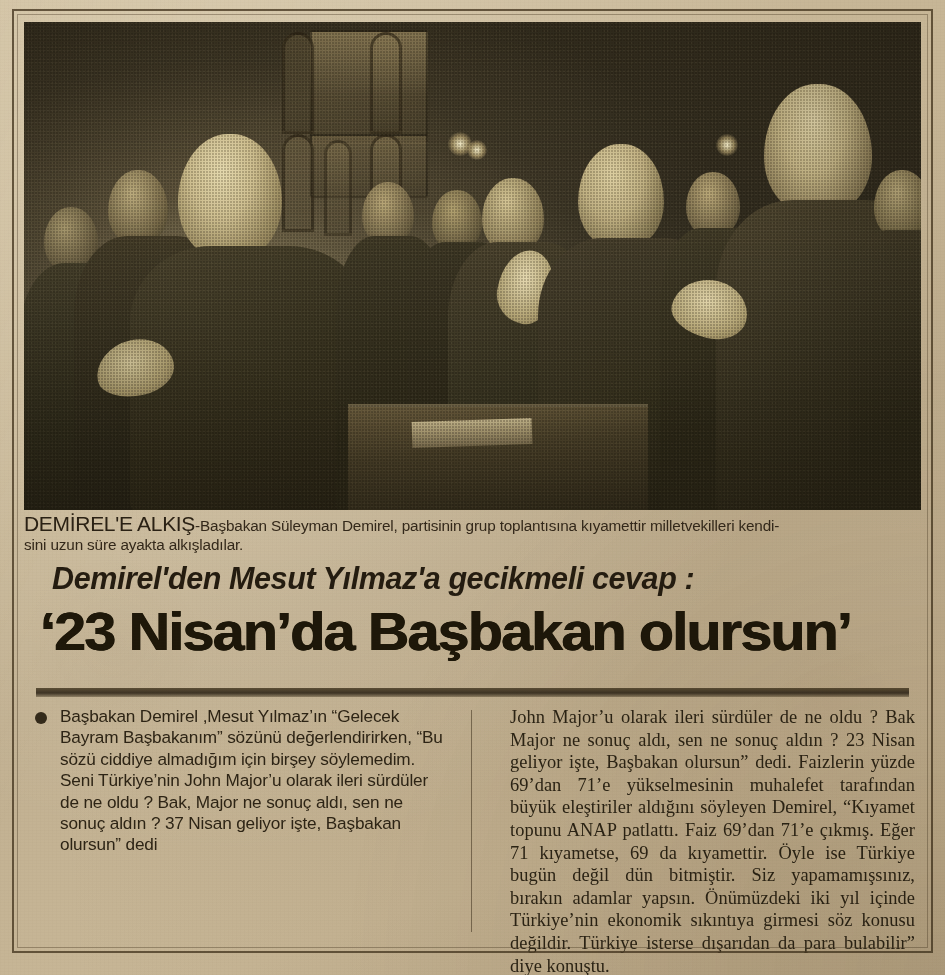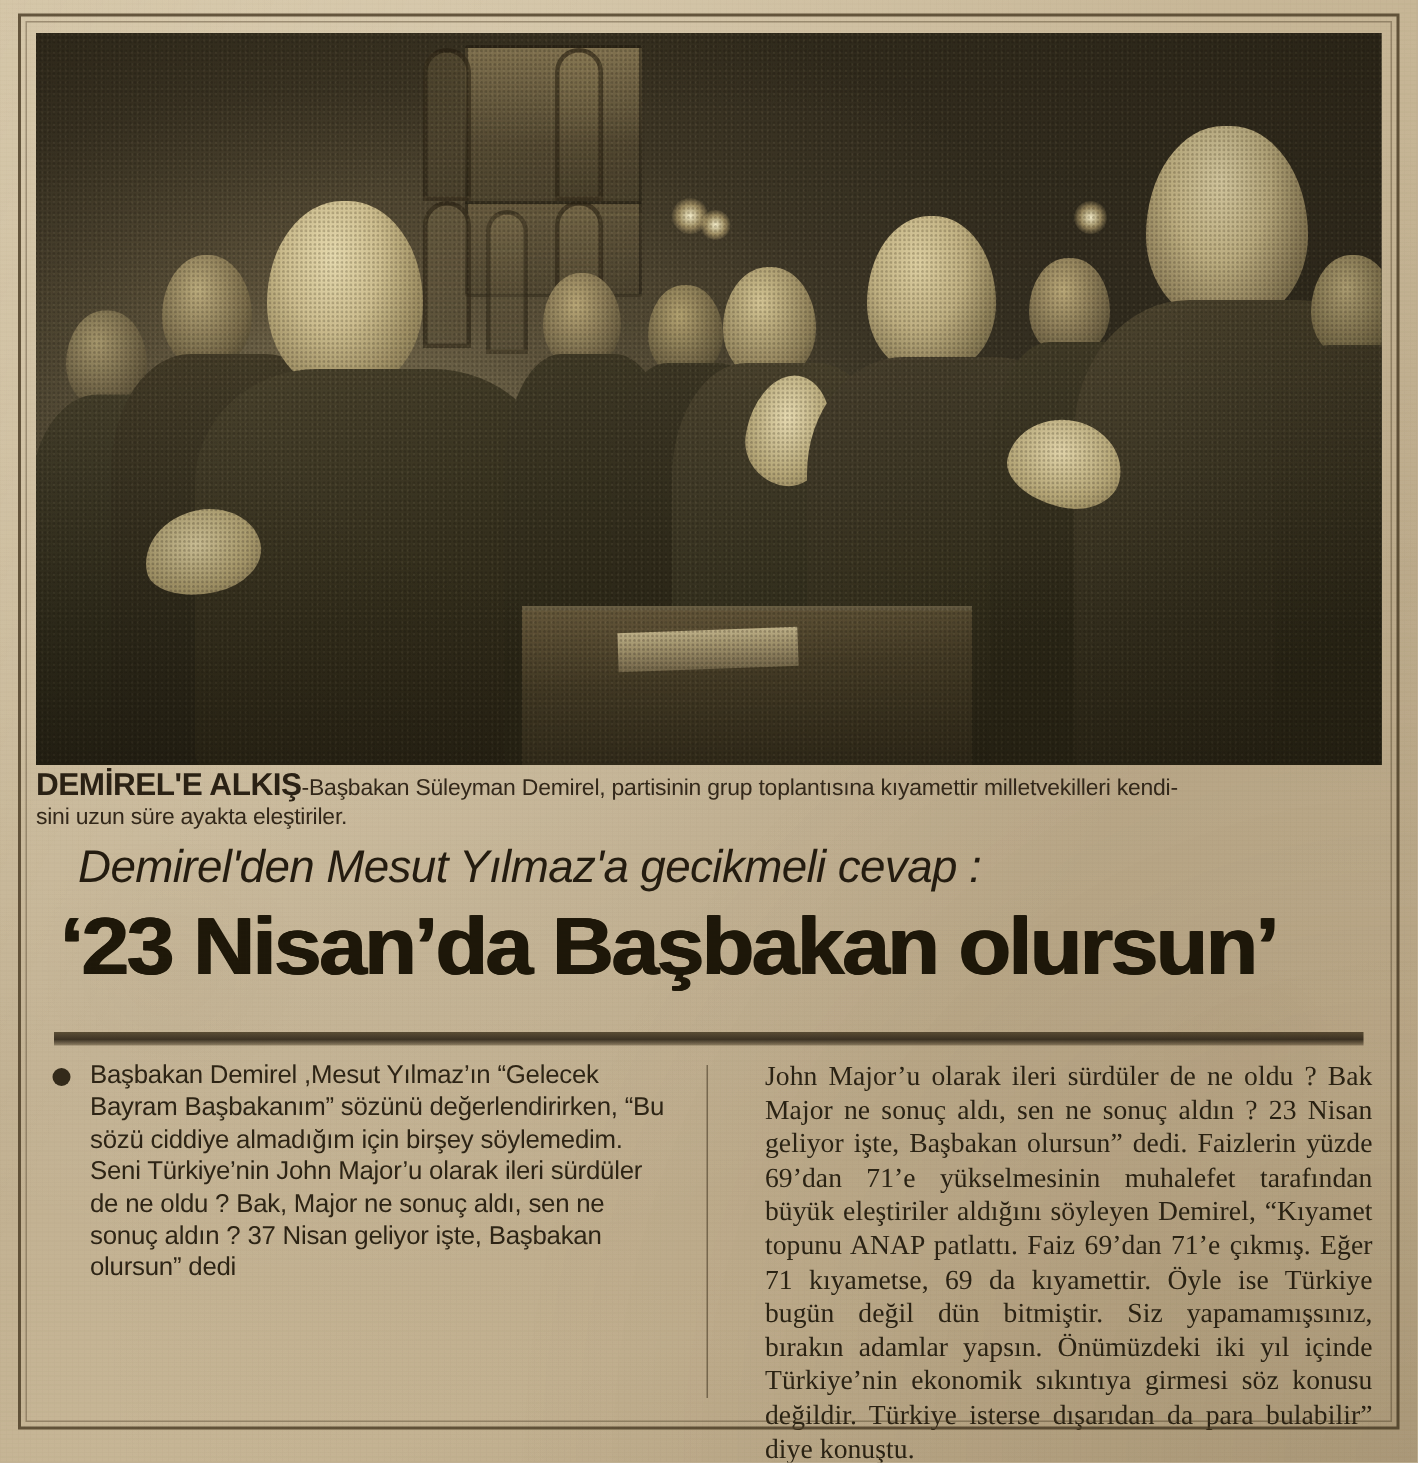--- a/index.html
+++ b/index.html
@@ -142,34 +142,34 @@
     width: 897px;
     color: #33281a;
   }
   #caption .cap-line {
     font-size: 15.3px;
     line-height: 19px;
     letter-spacing: -0.15px;
     font-family: "Liberation Sans", sans-serif;
   }
   #cap-lead {
-    font-weight: 700;
+    font-weight: 400;
     font-size: 21px;
     letter-spacing: -0.3px;
     color: #2a2114;
   }
 
   
   #kicker {
     position: absolute;
     left: 52px; top: 561px;
     width: 855px;
     font-family: "Liberation Sans", sans-serif;
     font-style: italic;
-    font-weight: 400;
+    font-weight: 700;
     font-size: 30.5px;
     letter-spacing: -0.4px;
     color: #241c10;
     white-space: nowrap;
   }
   #headline {
     position: absolute;
     left: 40px; top: 600px;
     width: 875px;
     font-family: "Liberation Sans", sans-serif;
@@ -341,21 +341,21 @@
       <div class="halftone"></div>
       <div class="cast"></div>
       <div class="vignette"></div>
     </div>
   </div>
 
   <div id="caption">
     <div class="cap-line">
       <span id="cap-lead">DEMİREL'E ALKIŞ</span><span>-Başbakan Süleyman Demirel, partisinin grup toplantısına kıyamettir milletvekilleri kendi-</span>
     </div>
-    <div class="cap-line">sini uzun süre ayakta eleştiriler.</div>
+    <div class="cap-line">sini uzun süre ayakta alkışladılar.</div>
   </div>
 
   <div id="kicker">Demirel'den Mesut Yılmaz'a gecikmeli cevap :</div>
   <div id="headline">‘23 Nisan’da Başbakan olursun’</div>
   <div id="rule"></div>
 
   <div id="coldiv"></div>
   <div id="body">
 
     <div class="col" id="col-left">

